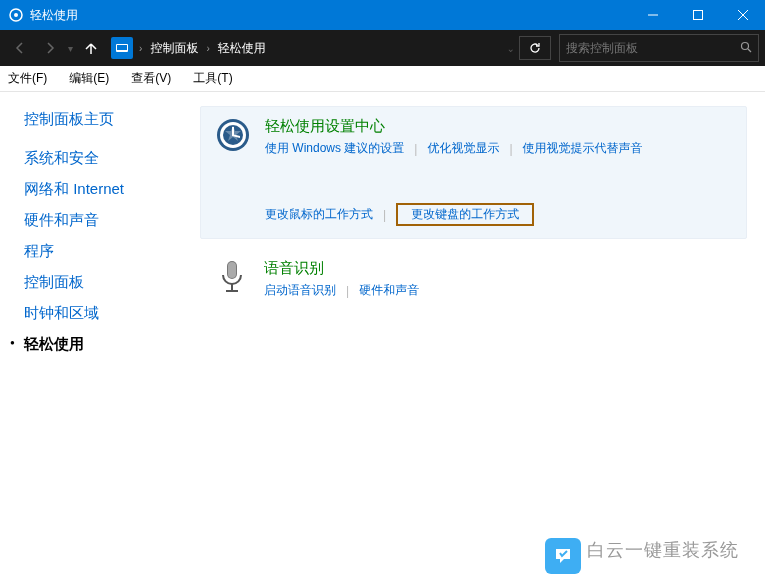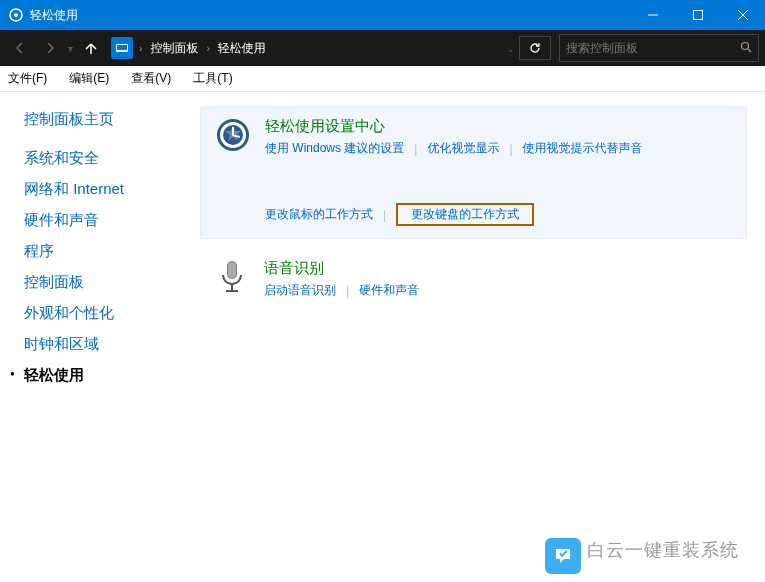--- a/index.html
+++ b/index.html
@@ -125,21 +125,20 @@
 </div>
 
 <div class="content">
   <div class="sidebar">
     <div class="home">控制面板主页</div>
     <div class="cat">系统和安全</div>
     <div class="cat">网络和 Internet</div>
     <div class="cat">硬件和声音</div>
     <div class="cat">程序</div>
     <div class="cat">控制面板</div>
-    <div class="cat">外观和个性化</div>
     <div class="cat">时钟和区域</div>
     <div class="cat active">轻松使用</div>
   </div>
   <div class="main">
     <div class="card">
       <div class="cicon">
         <svg width="36" height="36" viewBox="0 0 36 36">
             <circle cx="18" cy="18" r="16" fill="#2a5b8a"></circle>
             <circle cx="18" cy="18" r="13" fill="#fff"></circle>
             <circle cx="18" cy="18" r="10" fill="#2a5b8a"></circle>

